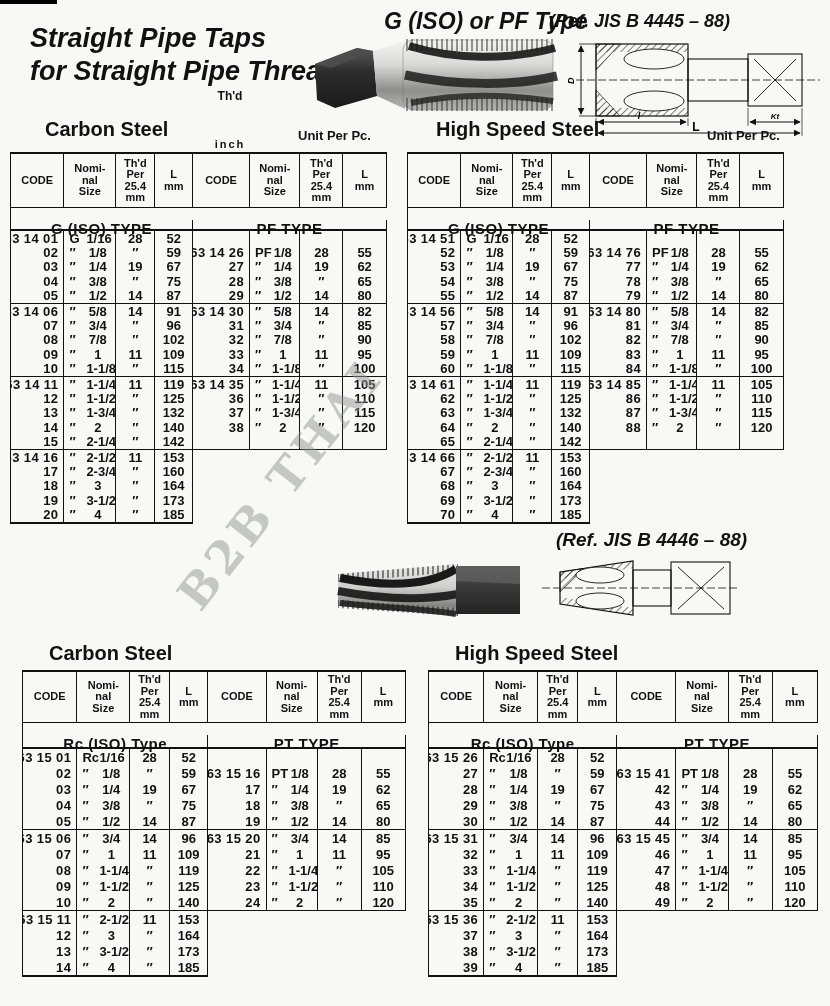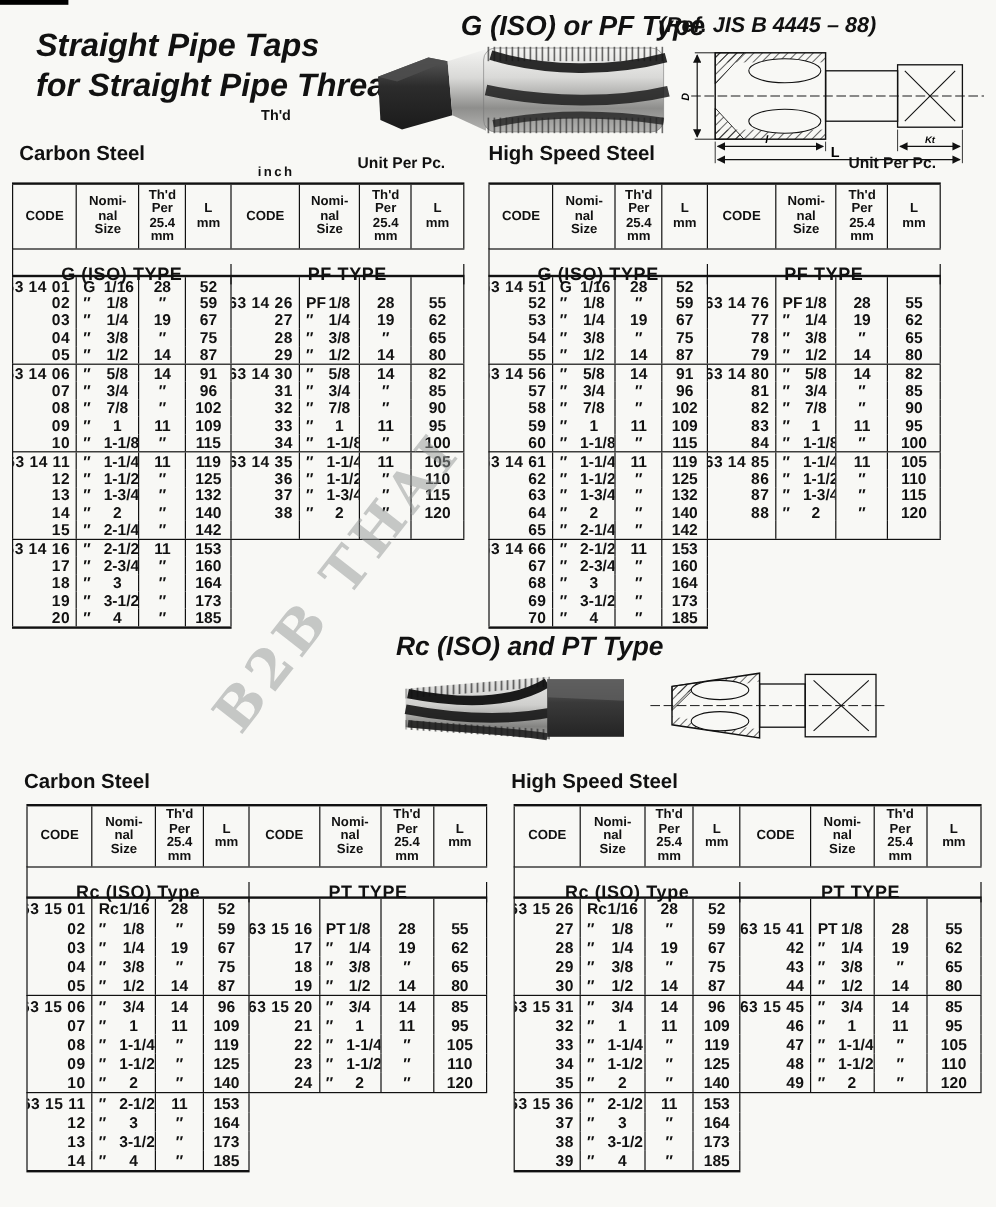--- a/index.html
+++ b/index.html
@@ -8,21 +8,21 @@
   .abs{position:absolute;}
   #corner-mark{left:0;top:0;width:57px;height:4px;background:#000;}
   .big-title{font-style:italic;font-weight:bold;line-height:33px;white-space:nowrap;}
   #title-straight{left:30px;top:22px;font-size:27px;}
   #title-taper{left:36px;top:538px;font-size:26px;line-height:35px;}
   .type-heading{font-style:italic;font-weight:bold;white-space:nowrap;}
   #type-heading1{left:384px;top:8px;font-size:23px;}
   #ref1{left:549px;top:11px;font-size:18px;}
   #type-heading2{left:330px;top:526px;font-size:22px;}
   #ref2{left:556px;top:529px;font-size:19px;}
-  .material{font-size:17px;font-weight:bold;white-space:nowrap;}
+  .material{font-size:20px;font-weight:bold;white-space:nowrap;margin-left:29px;}
   #mat-cs1{left:16px;top:118px;}
   #mat-hss1{left:407px;top:118px;}
   #mat-cs2{left:20px;top:642px;}
   #mat-hss2{left:426px;top:642px;}
   #thd-note{left:203px;top:89px;width:54px;text-align:center;}
   #thd-note .l1{font-size:12px;font-weight:bold;}
   #thd-note .l2{font-size:11px;font-weight:bold;letter-spacing:2px;margin-top:35px;}
   .unit-note{font-size:13px;font-weight:bold;white-space:nowrap;}
   #unit1{left:298px;top:128px;}
   #unit2{left:707px;top:128px;}
@@ -844,21 +844,21 @@
           <div class="cell c0 nb"></div>
           <div class="cell c1 nb"></div>
           <div class="cell c2 nb"></div>
           <div class="cell c3 nb"></div>
         </div>
       </div>
     </div>
 
   <div class="abs" id="watermark">B2B THAI</div>
 
-  <div class="abs type-heading" id="type-heading2">Rc (ISO) and PT Type</div>
+  <div class="abs type-heading" id="ref2">(Ref. JIS B 4446 – 88)</div>
 
   <svg class="abs" id="photo2" style="left:326px;top:556px;" width="205" height="68" viewBox="0 0 205 68">
     <defs>
       <linearGradient id="m2" x1="0" y1="0" x2="0" y2="1">
         <stop offset="0" stop-color="#e9e9e7"></stop>
           <stop offset="0.45" stop-color="#cfcfcd"></stop>
         <stop offset="0.8" stop-color="#838381"></stop>
           <stop offset="1" stop-color="#a8a8a6"></stop>
       </linearGradient>
       <linearGradient id="s2" x1="0" y1="0" x2="0" y2="1">

